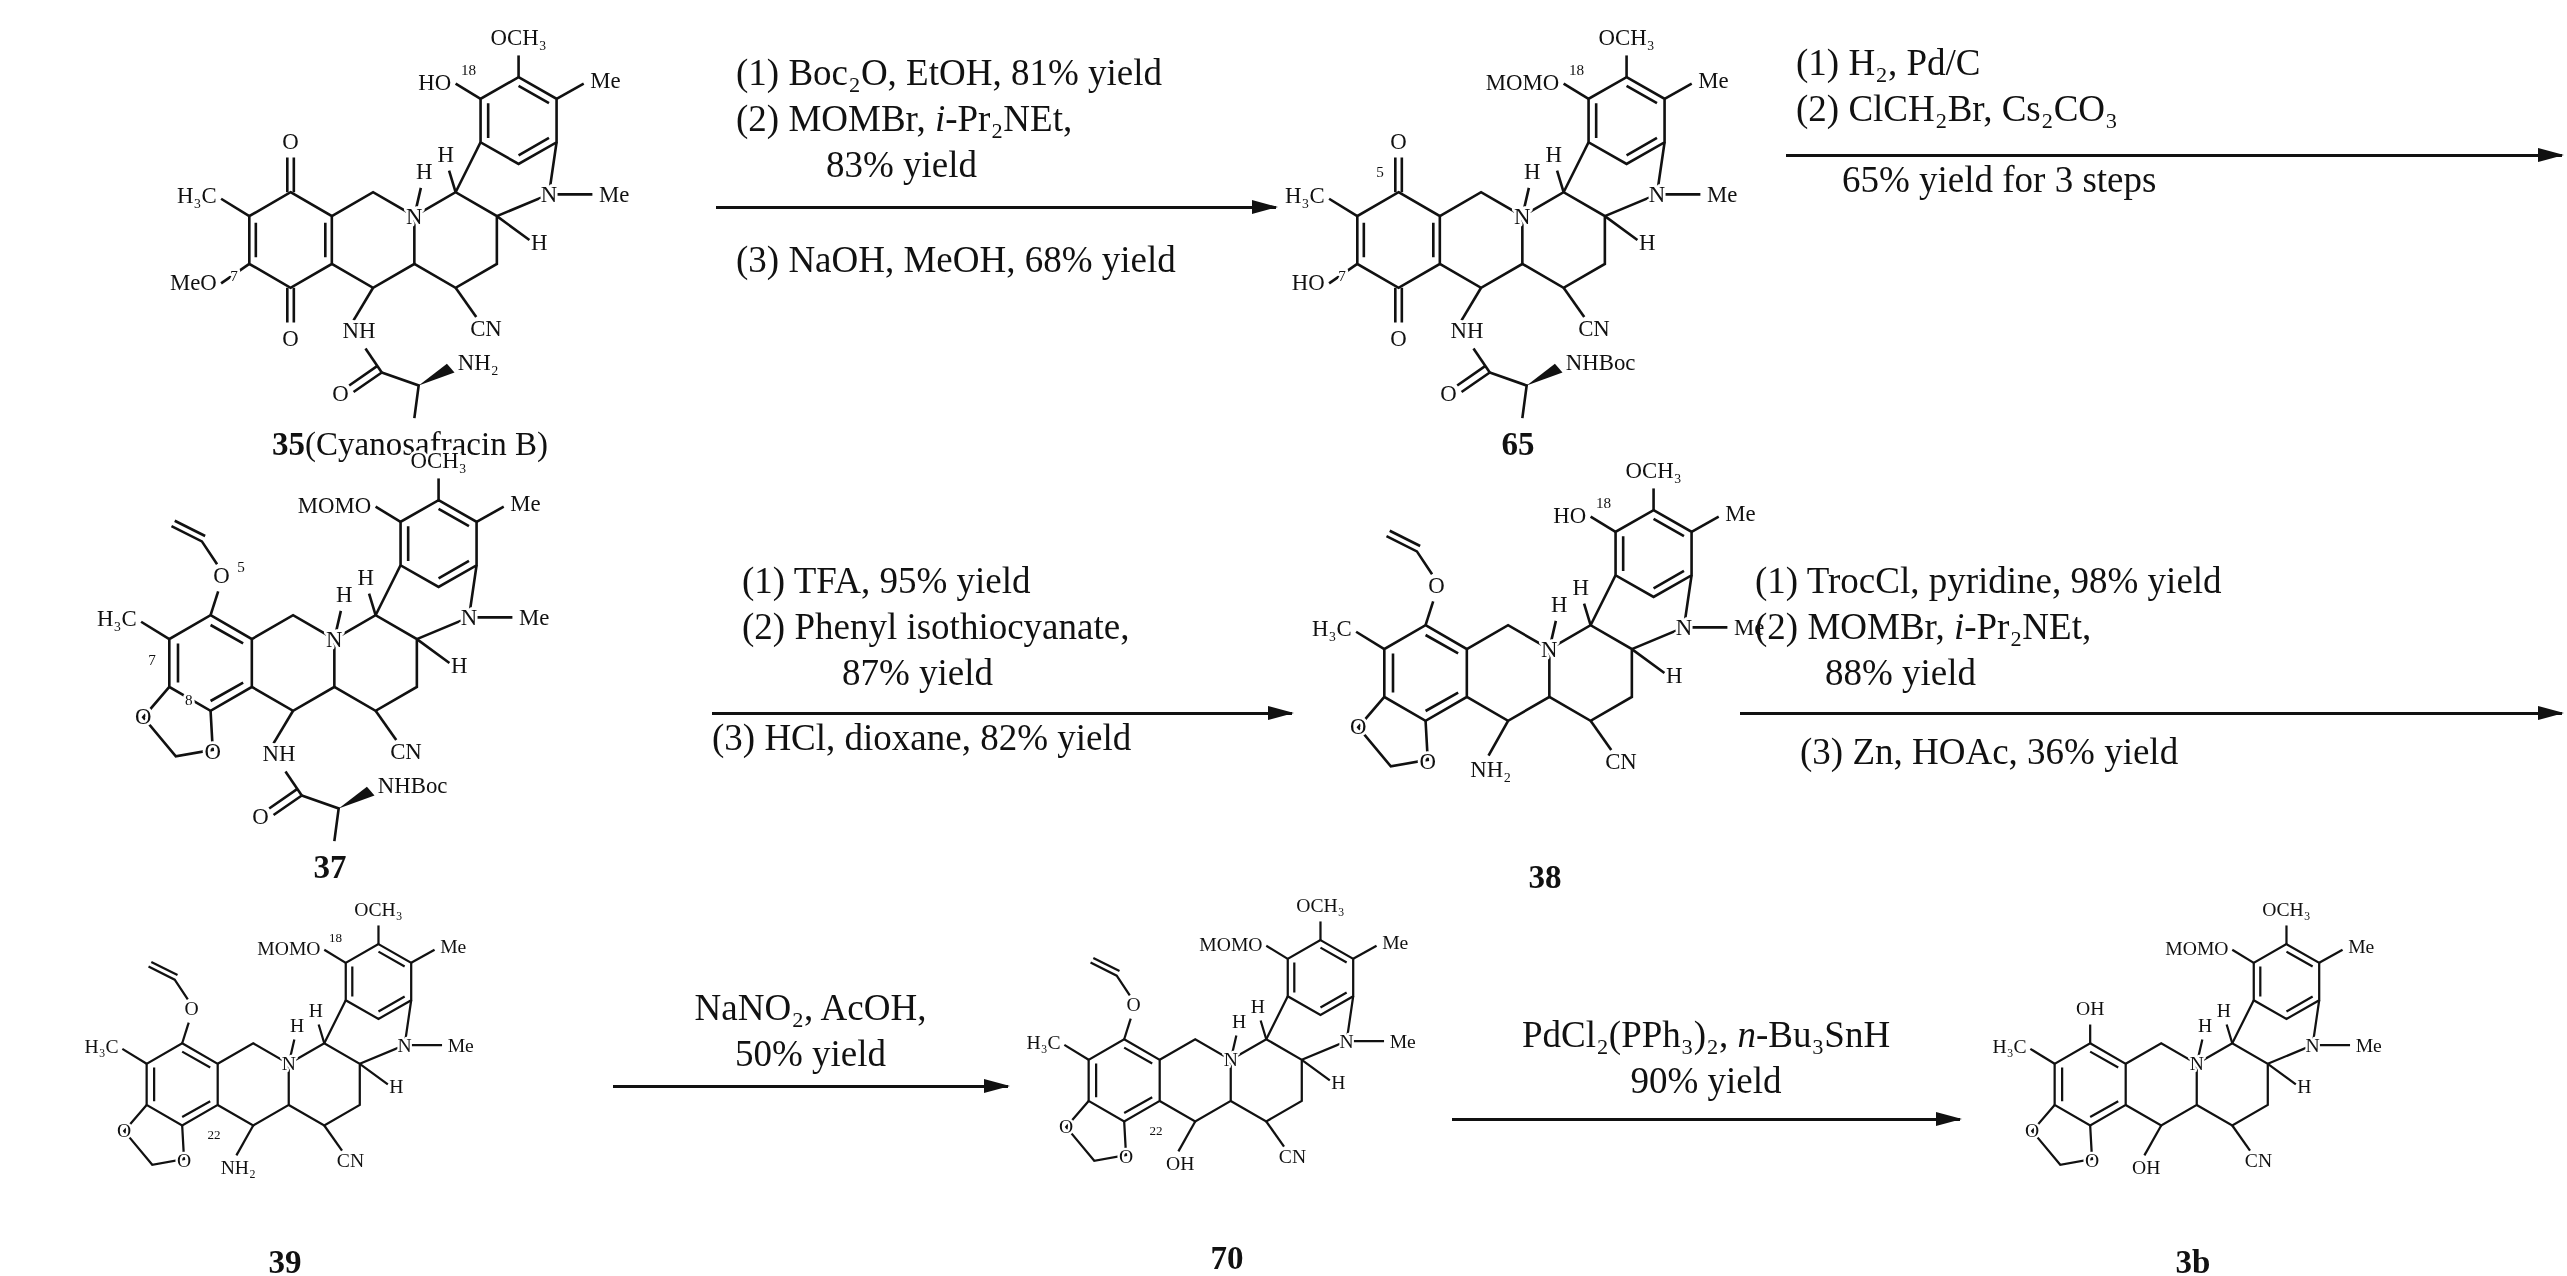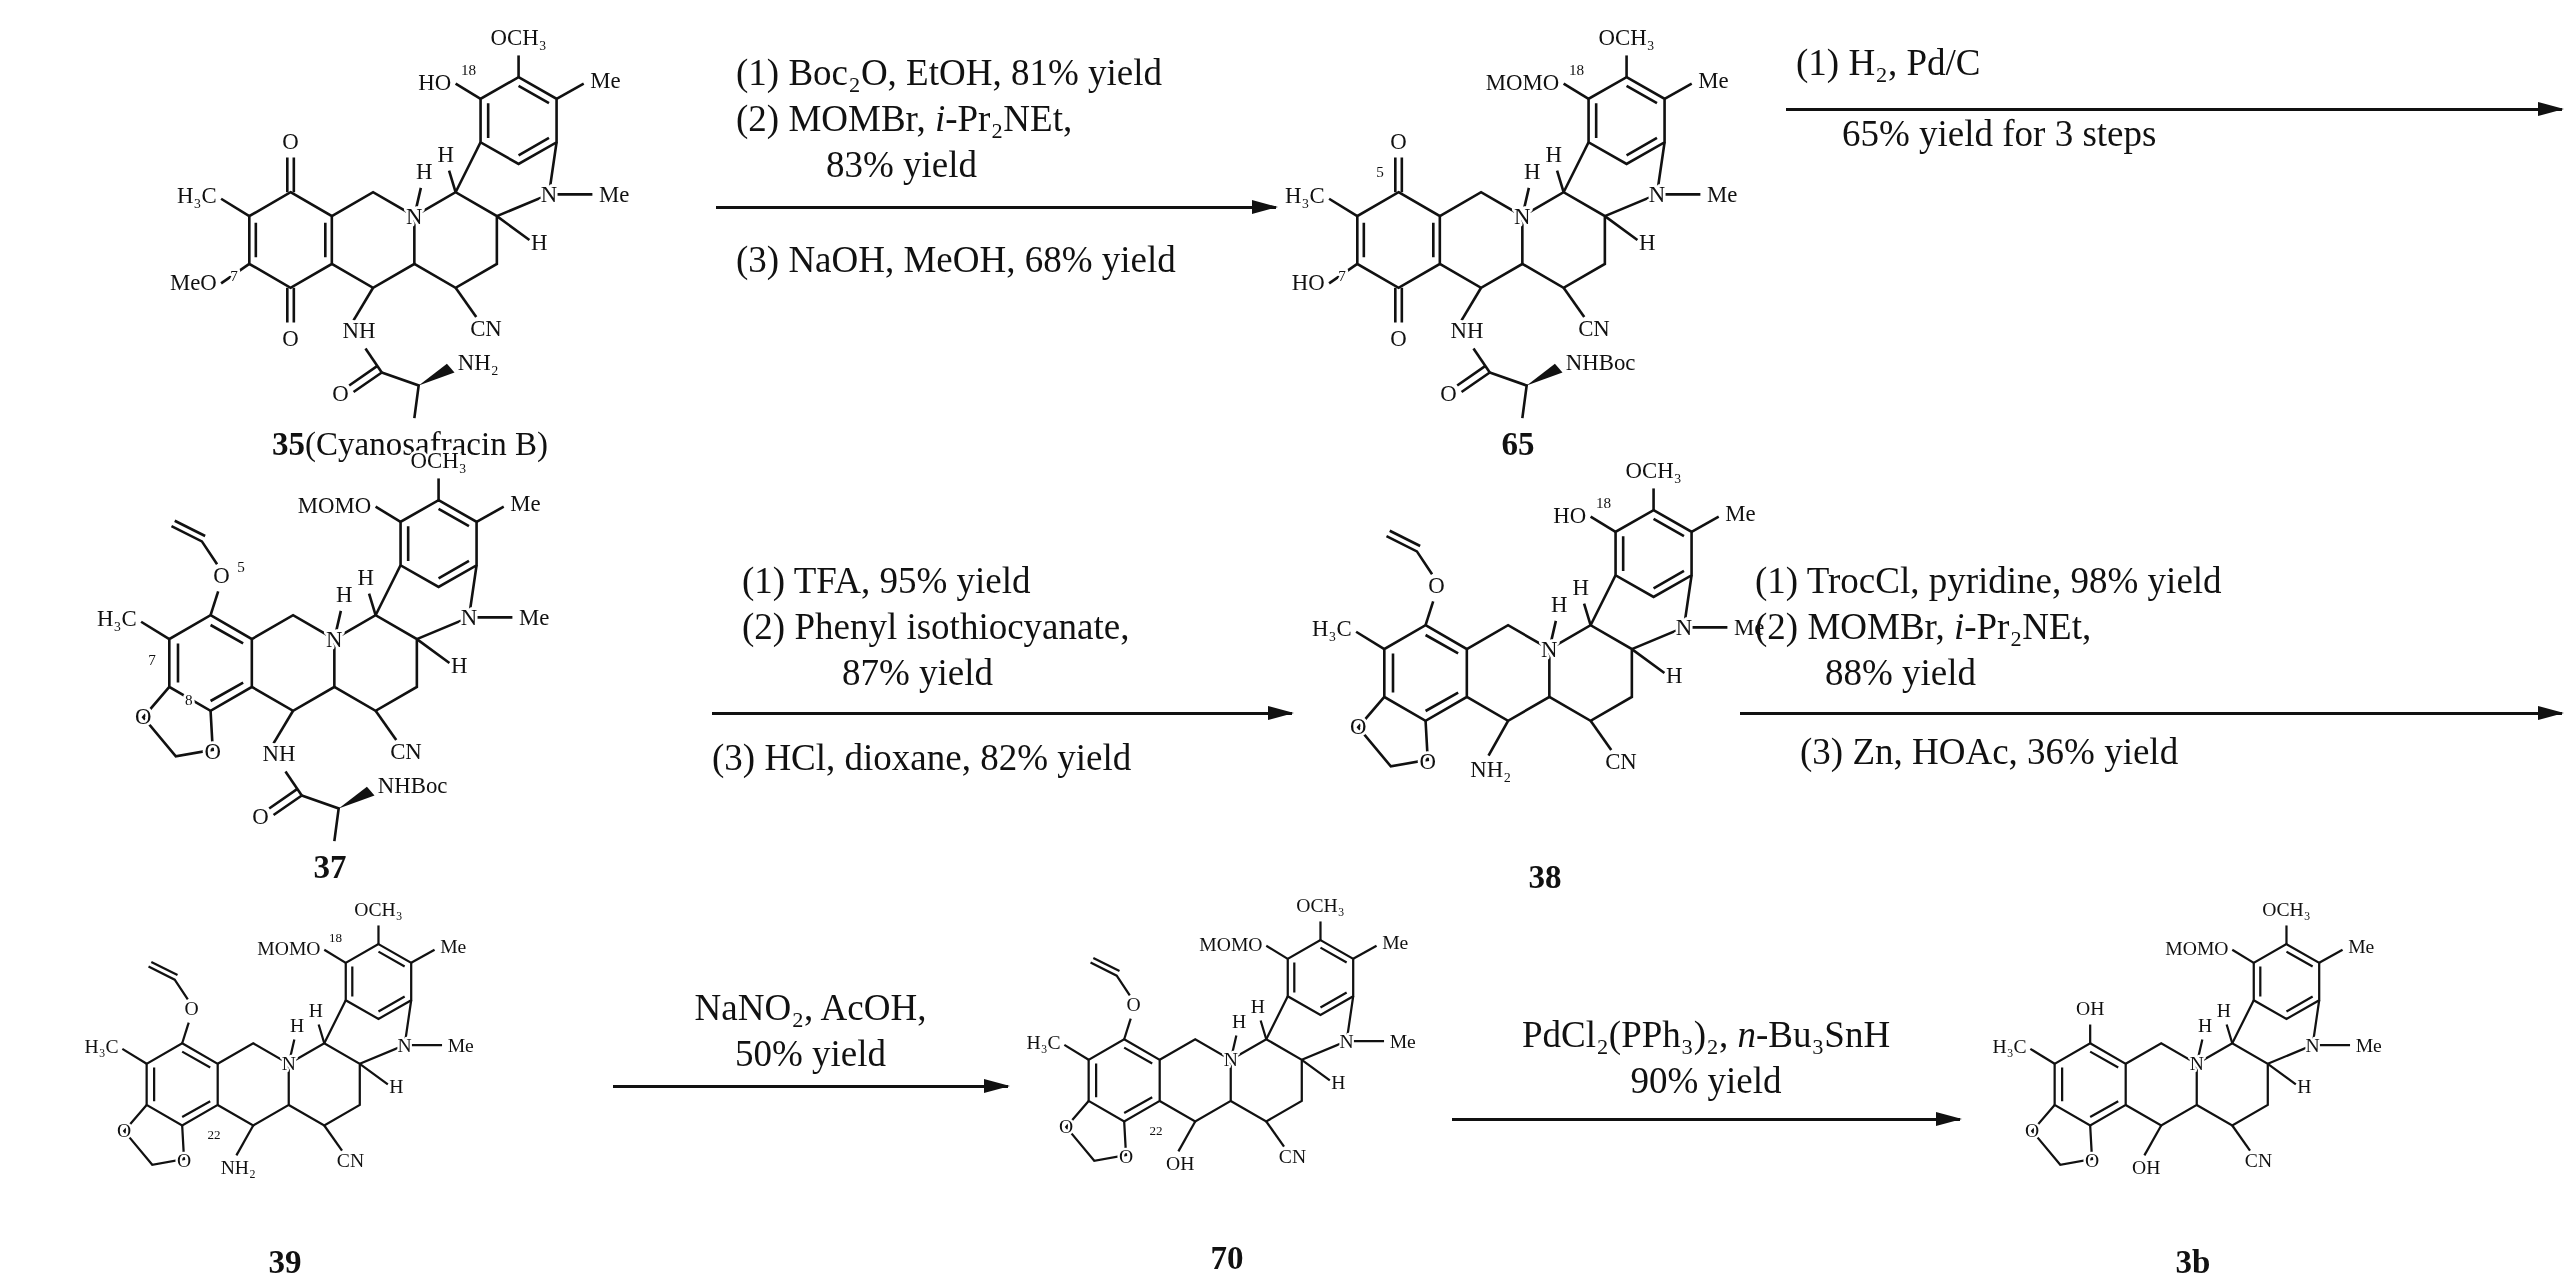--- a/index.html
+++ b/index.html
@@ -139,20 +139,21 @@
     <text class="al" x="349" y="219" text-anchor="middle">H</text>
     <text class="al" x="183" y="300" text-anchor="middle">NH</text>
     <text class="al" x="166" y="358" text-anchor="middle">O</text>
     <text class="al" x="274" y="330" text-anchor="start">NHBoc</text>
   </svg>
   <figcaption class="cap"><b>65</b><span></span></figcaption>
 </figure>
 
 <div class="rx" style="left:1786px;top:40px;width:776px">
   <div class="rx-line" style="padding-left:10px"><span>(1) H₂, Pd/C</span></div>
+  <div class="rx-line" style="padding-left:10px"><span>(2) ClCH₂Br, Cs₂CO₃</span></div>
   <div class="arrow" style="margin-top:22px"></div>
   <div class="rx-line" style="padding-left:56px;"><span>65% yield for 3 steps</span></div>
 </div>
 
 <figure class="cmp" style="left:80px;top:435px">
   <svg width="500" height="418" viewBox="0 0 460 385">
     <use href="#core"></use>
     <use href="#dioxole"></use>
     <use href="#allyl"></use>
     <use href="#chainamide"></use>
@@ -178,21 +179,21 @@
     <text class="al" x="274" y="330" text-anchor="start">NHBoc</text>
   </svg>
   <figcaption class="cap"><b>37</b><span></span></figcaption>
 </figure>
 
 <div class="rx" style="left:712px;top:558px;width:580px">
   <div class="rx-line" style="padding-left:30px"><span>(1) TFA, 95% yield</span></div>
   <div class="rx-line" style="padding-left:30px"><span>(2) Phenyl isothiocyanate,</span></div>
   <div class="rx-line" style="padding-left:130px"><span>87% yield</span></div>
   <div class="arrow" style="margin-top:16px"></div>
-  <div class="rx-line" style="margin-top:20px"><span>(3) HCl, dioxane, 82% yield</span></div>
+  <div class="rx-line" style="margin-top:0"><span>(3) HCl, dioxane, 82% yield</span></div>
 </div>
 
 <figure class="cmp" style="left:1295px;top:445px">
   <svg width="500" height="418" viewBox="0 0 460 385">
     <use href="#core"></use>
     <use href="#dioxole"></use>
     <use href="#allyl"></use>
     <use href="#chainsub"></use>
     <text class="al" x="330" y="30" text-anchor="middle">OCH₃</text>
     <text class="al" x="268" y="72" text-anchor="end">HO</text>

